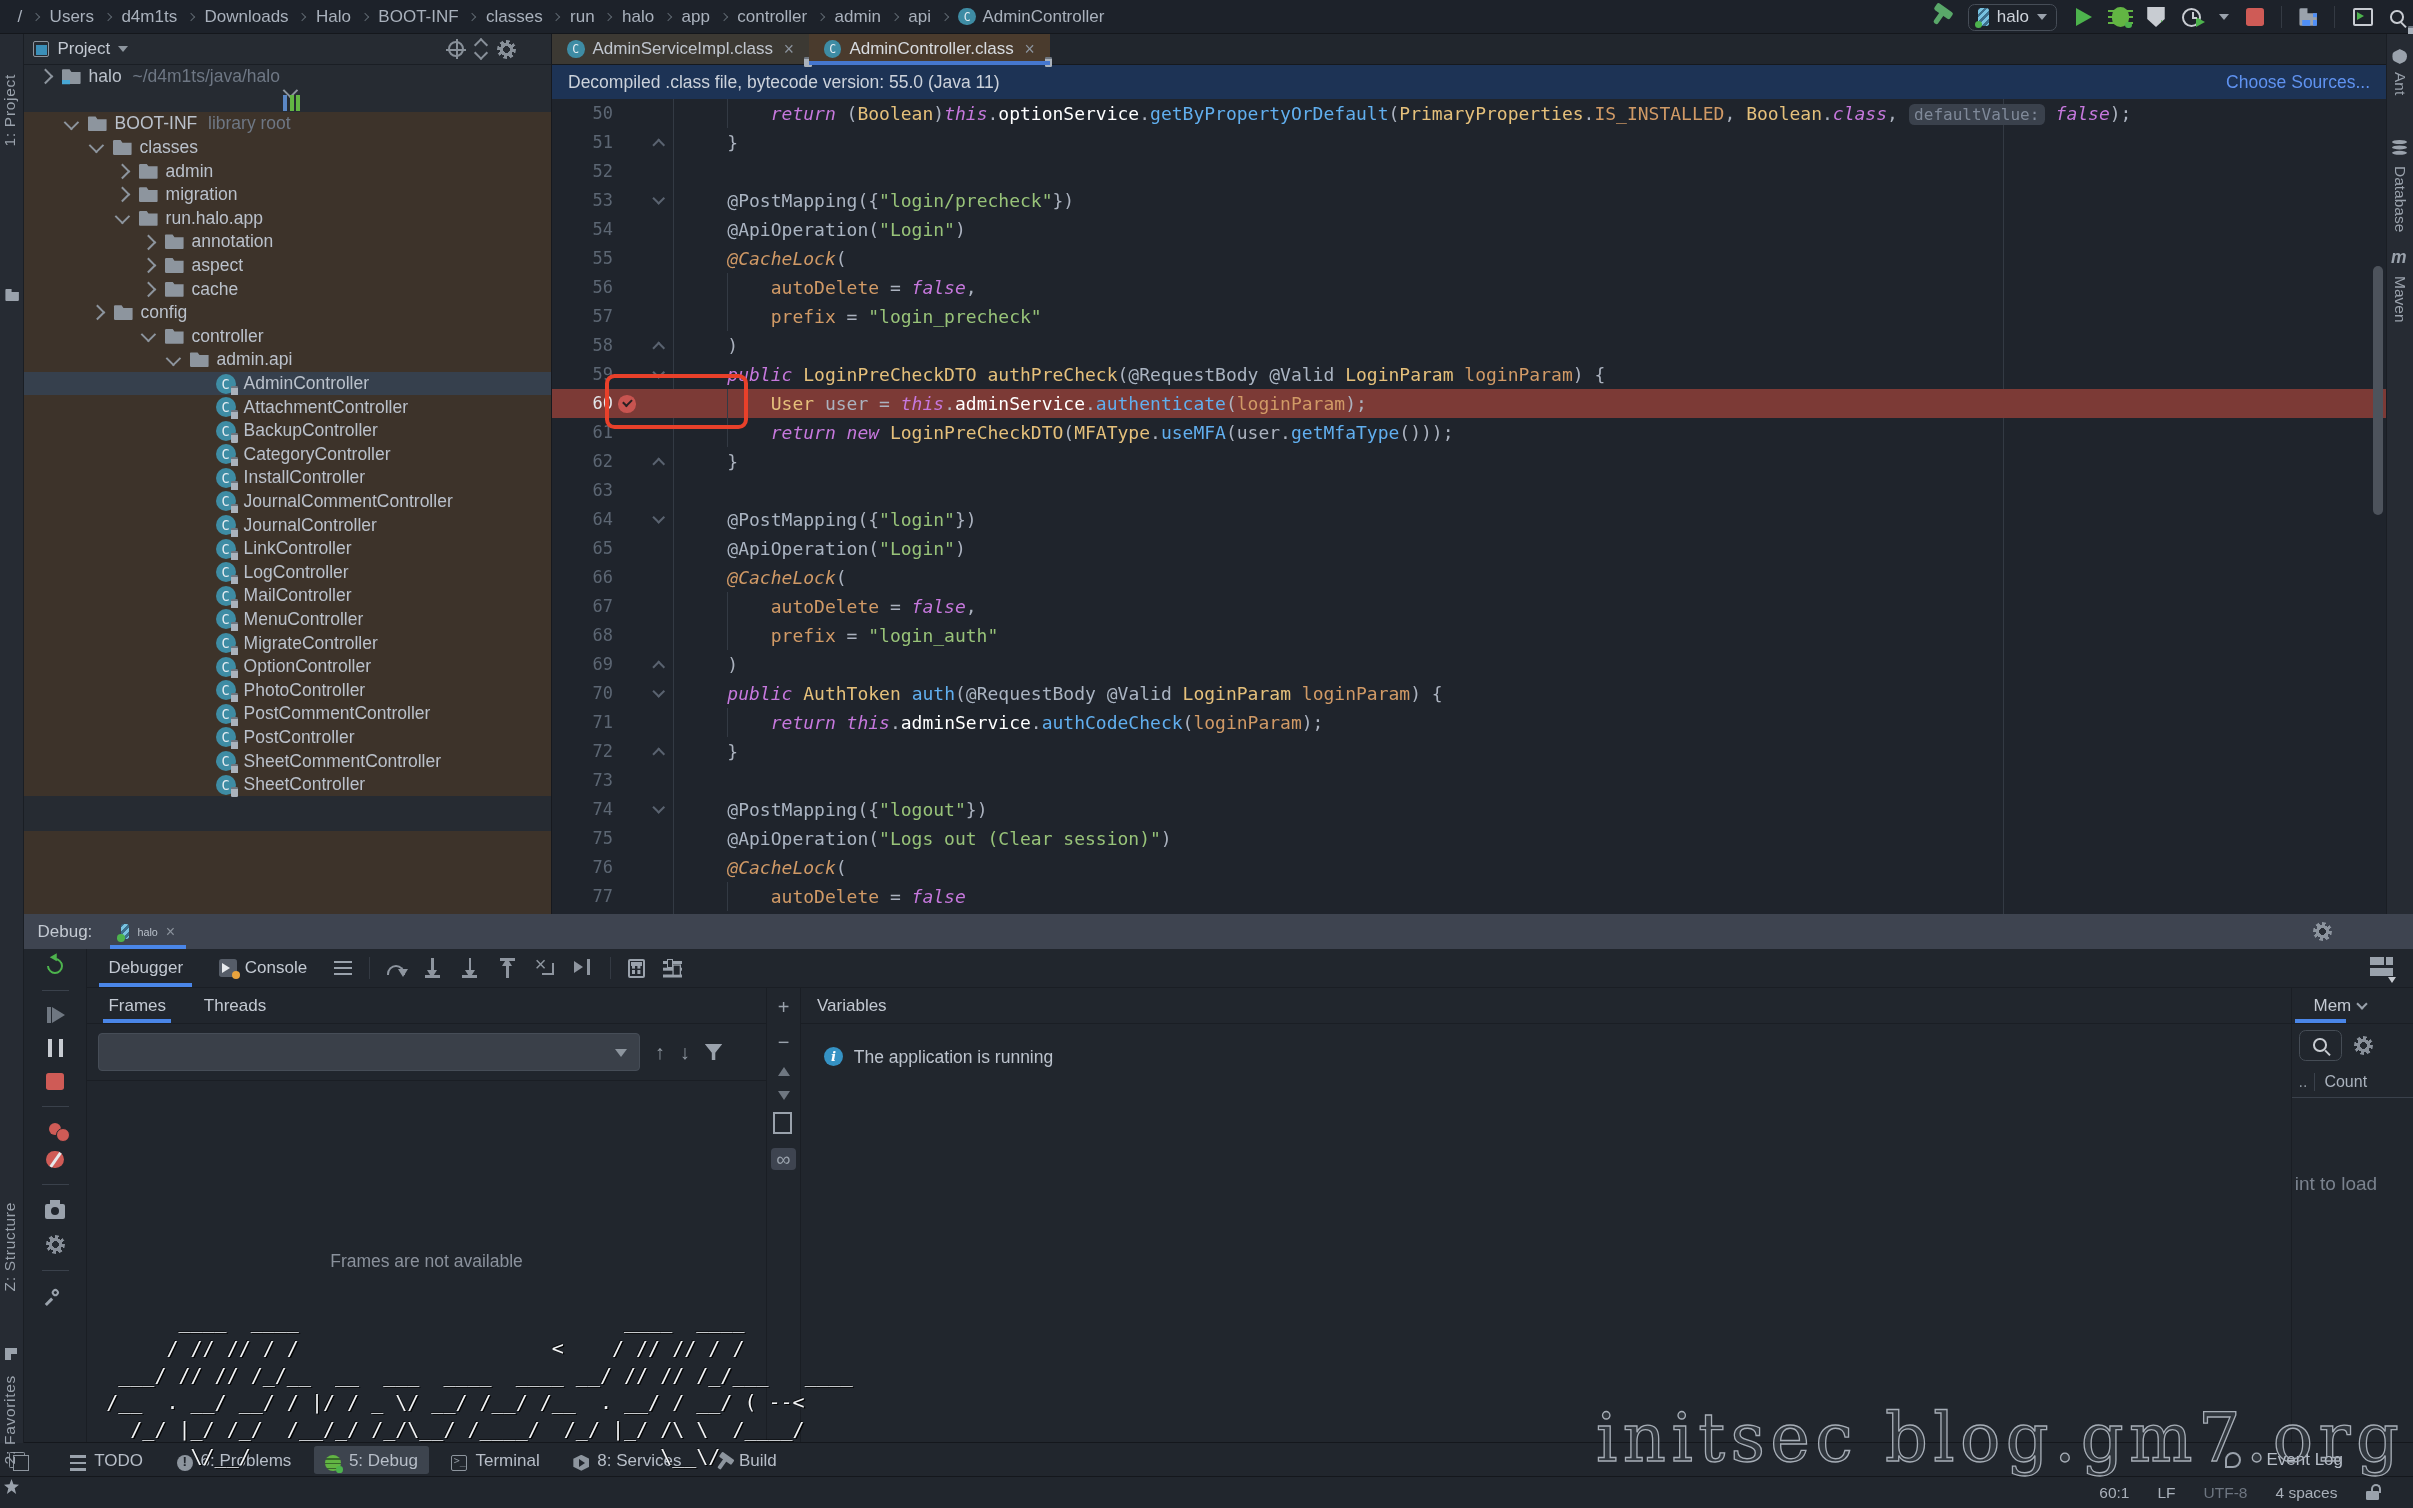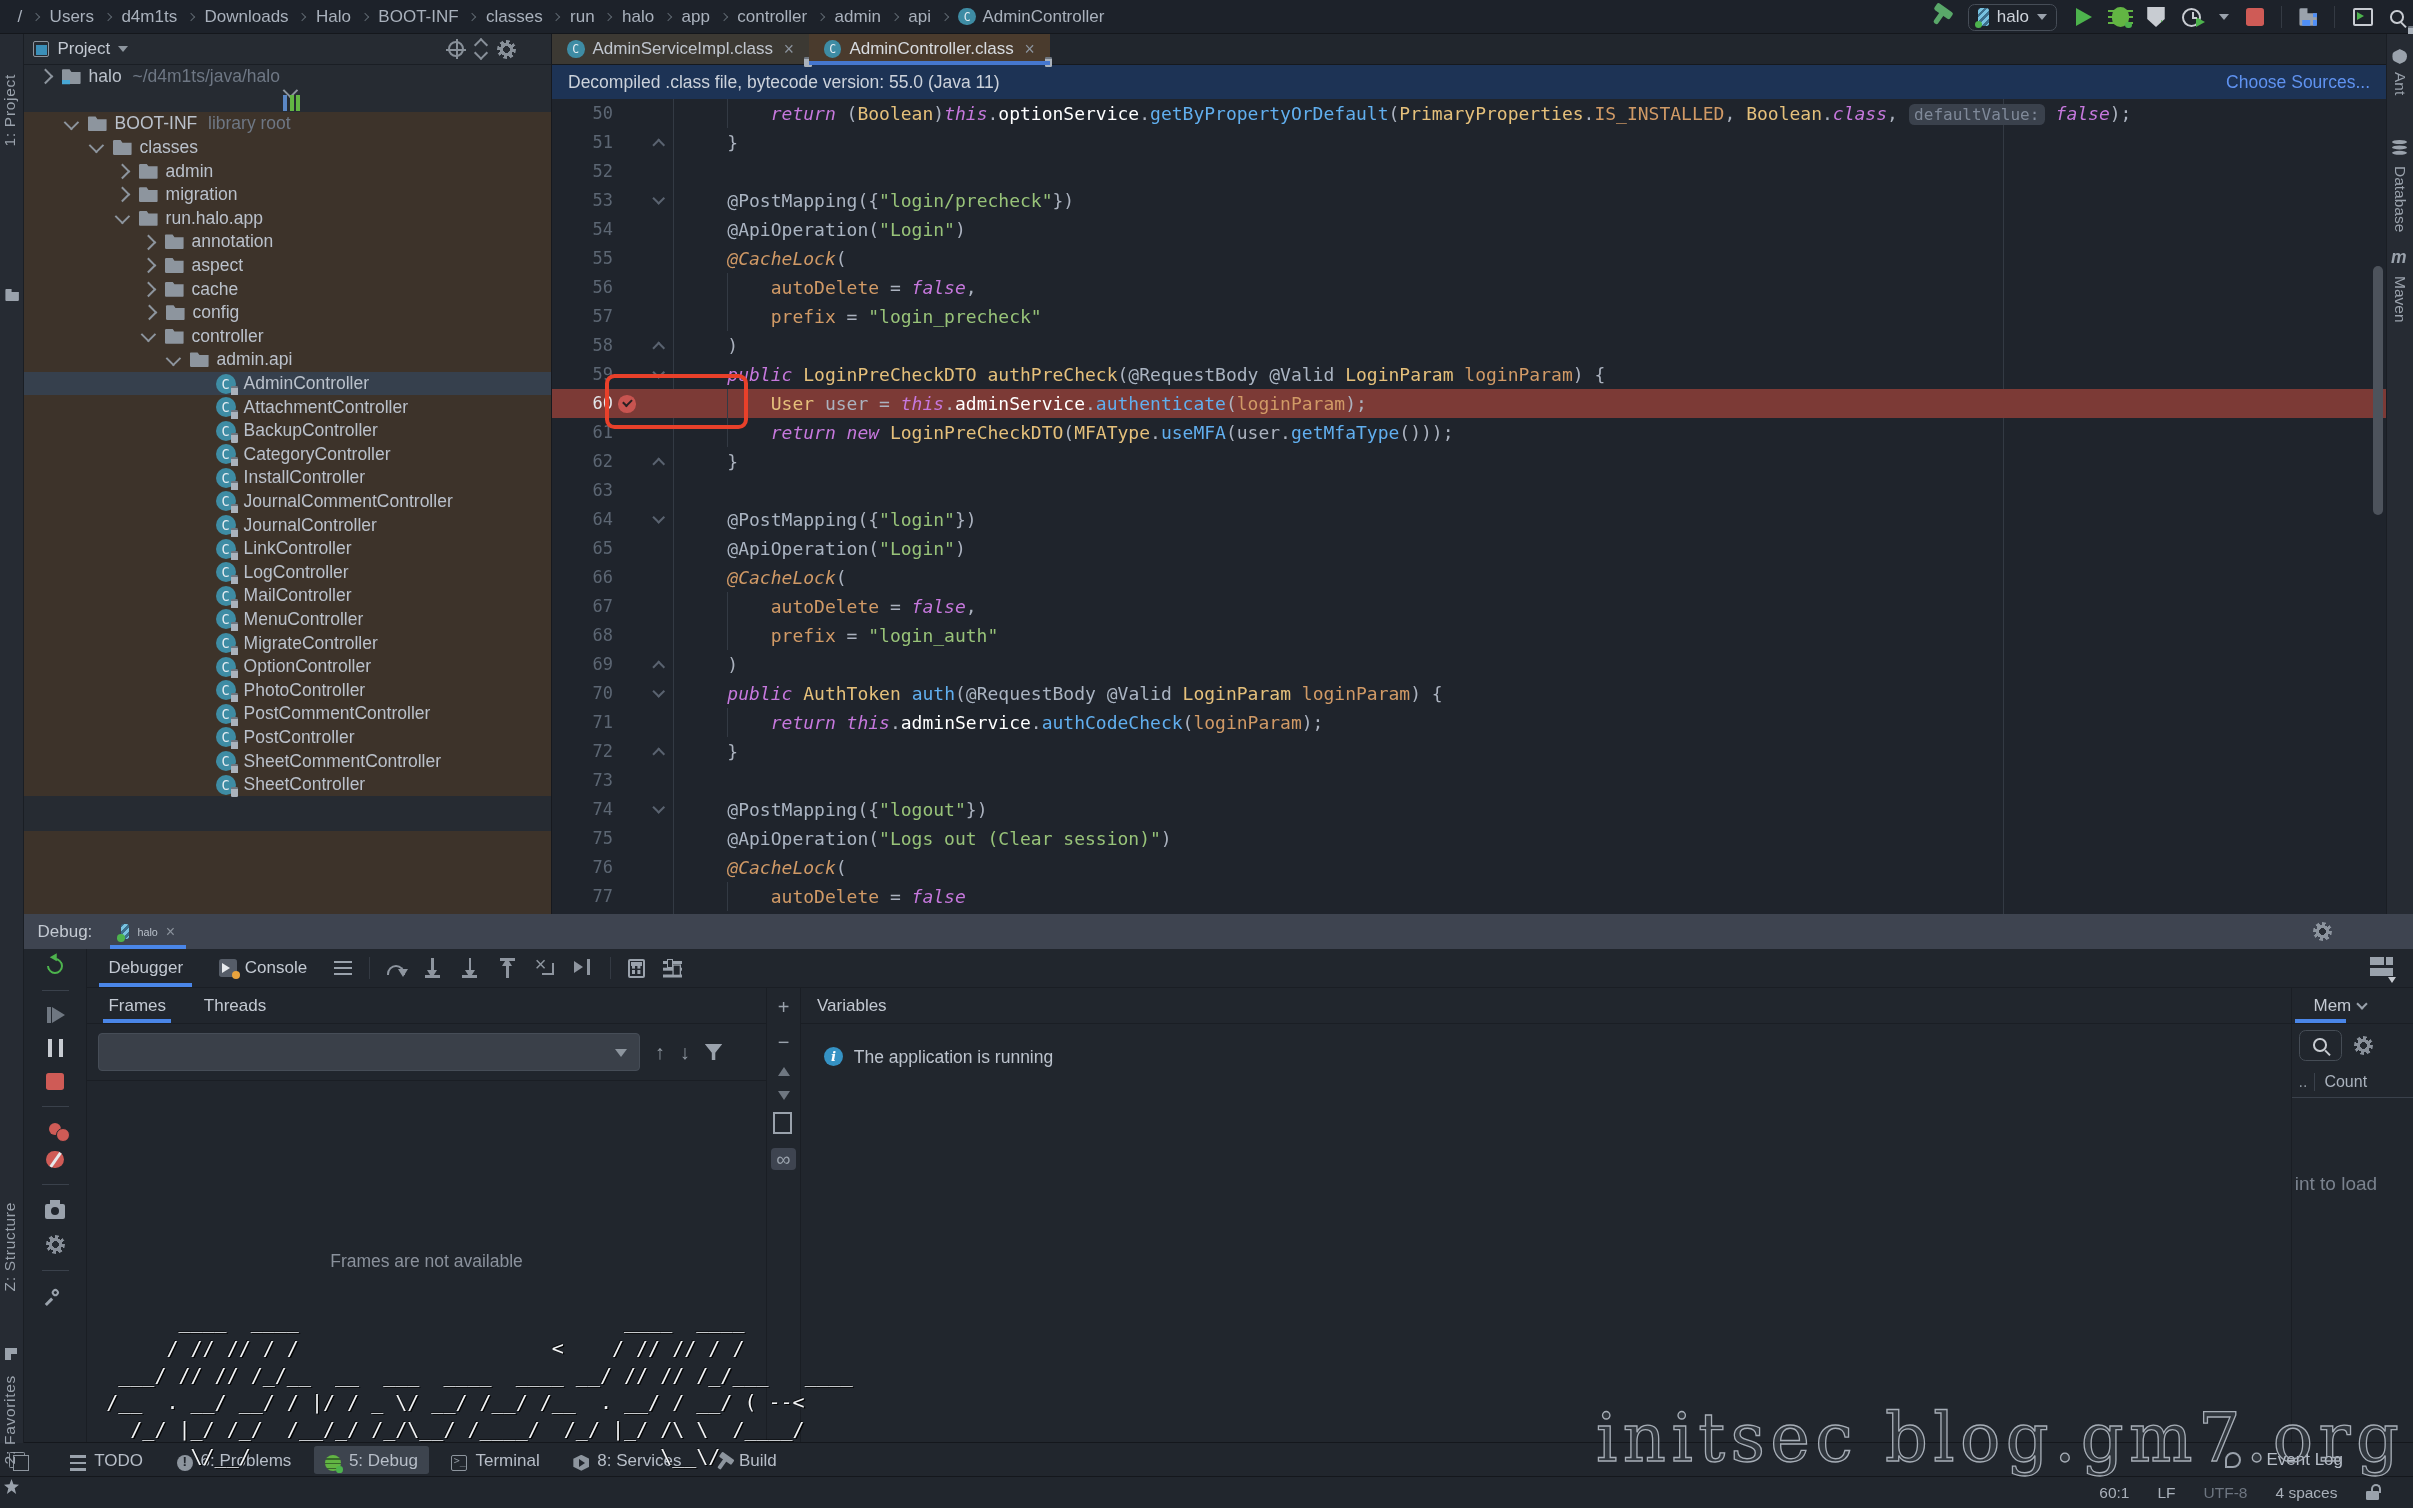--- a/index.html
+++ b/index.html
@@ -525,21 +525,21 @@
         <div class="trow lib" style="padding-left: 119px;">
           <span class="chev r"></span>
           <span class="t-ico t-folder"></span>
           <span class="t-label">aspect</span>
         </div>
         <div class="trow lib" style="padding-left: 119px;">
           <span class="chev r"></span>
           <span class="t-ico t-folder"></span>
           <span class="t-label">cache</span>
         </div>
-        <div class="trow lib" style="padding-left: 120px;">
+        <div class="trow lib" style="padding-left: 68px;">
           <span class="chev r"></span>
           <span class="t-ico t-folder"></span>
           <span class="t-label">config</span>
         </div>
         <div class="trow lib" style="padding-left: 119px;">
           <span class="chev d"></span>
           <span class="t-ico t-folder"></span>
           <span class="t-label">controller</span>
         </div>
         <div class="trow lib" style="padding-left: 144px;">

